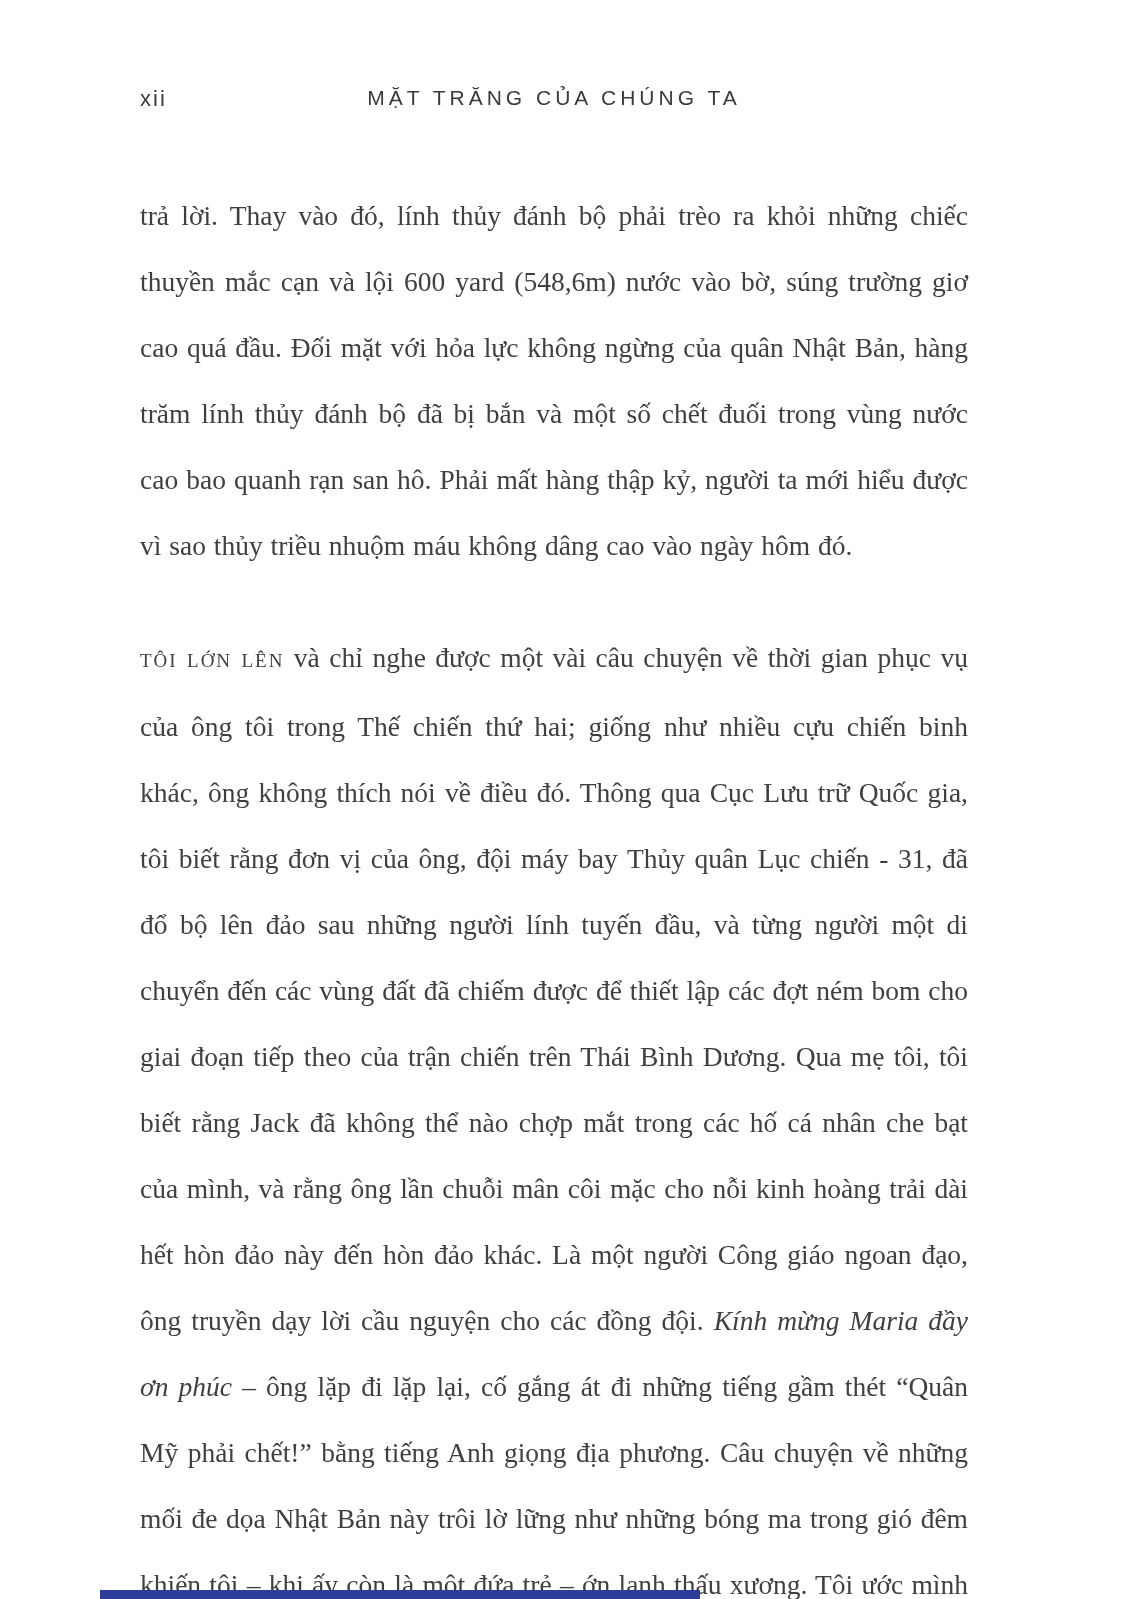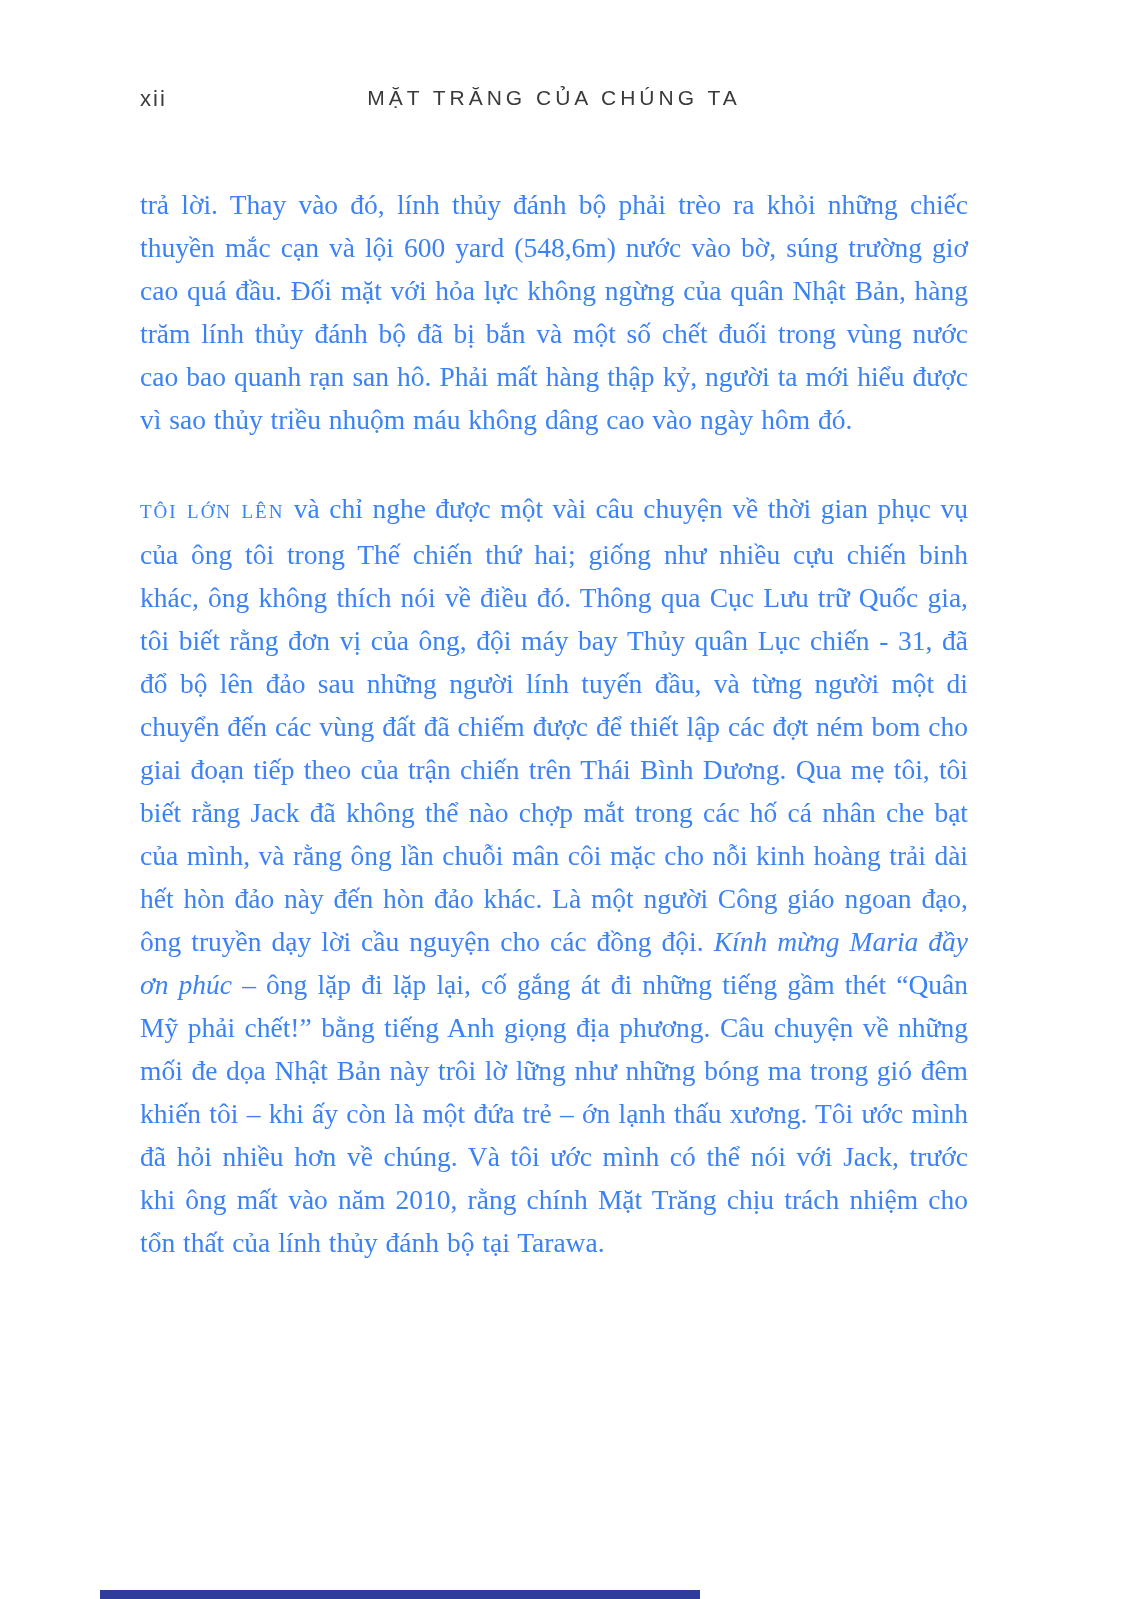--- a/index.html
+++ b/index.html
@@ -43,23 +43,23 @@
     text-transform: uppercase;
   }
   .text-block {
     position: absolute;
     top: 183px;
     left: 140px;
     width: 828px;
   }
   .para {
     font-size: 27.5px;
-    line-height: 43px;
+    line-height: 66px;
     text-align: justify;
-    color: #3b82f6;
+    color: #404040;
     word-spacing: 1px;
   }
   .para + .para {
     margin-top: 46px;
   }
   .opener-smallcaps {
     font-size: 19px;
     letter-spacing: 2px;
   }
   .italic {

